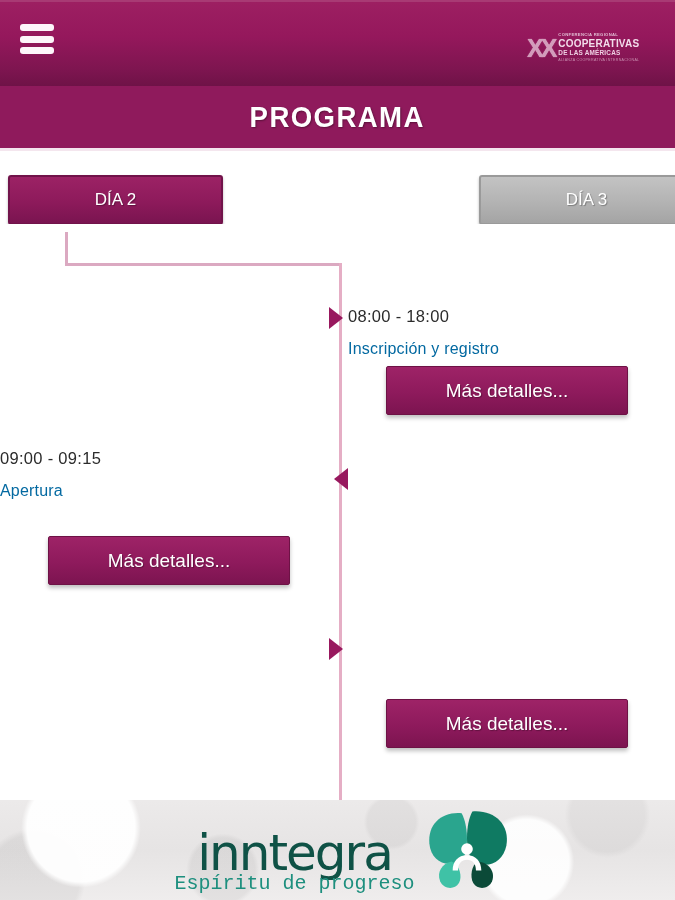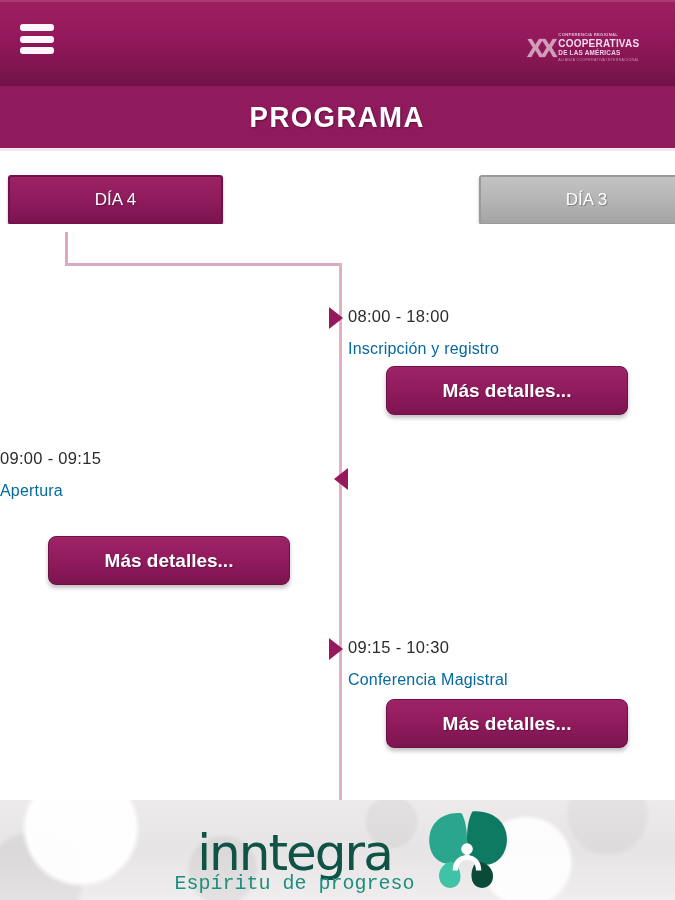--- a/index.html
+++ b/index.html
@@ -80,28 +80,27 @@
   .marker{position:absolute;width:0;height:0;}
   .marker.right{
     border-top:11px solid transparent;border-bottom:11px solid transparent;
     border-left:14px solid #98185e;
   }
   .marker.left{
     border-top:11px solid transparent;border-bottom:11px solid transparent;
     border-right:14px solid #98185e;
   }
   .btn{
-    position:absolute;height:47px;border-radius:8px;
+    position:absolute;height:47px;border-radius:2px;
     background:linear-gradient(180deg,#9e2367 0%,#8e1a5c 55%,#7c1450 100%);
     border:1px solid #6d1245;
     display:flex;align-items:center;justify-content:center;
     color:#ffffff;font-size:19px;cursor:pointer;
     box-shadow:0 3px 4px rgba(0,0,0,.25);
     text-shadow:1px 1px 1px rgba(0,0,0,.3);
-    font-weight:bold;
   }
   
   .ev1{left:348px;top:84px;}
   .m1{left:329px;top:83px;}
   .b1{left:386px;top:142px;width:240px;}
   
   .ev2{left:0px;top:226px;width:326px;text-align:left;}
   .m2{left:334px;top:244px;}
   .b2{left:48px;top:312px;width:240px;}
   
@@ -151,21 +150,21 @@
       <div class="l4">ALIANZA COOPERATIVA INTERNACIONAL</div>
     </div>
   </div>
 </div>
 
 <div class="titlebar">
   <div class="t">PROGRAMA</div>
 </div>
 
 <div class="tabs">
-  <div class="tab active">DÍA 4</div>
+  <div class="tab active">DÍA 2</div>
   <div class="tab idle t3">DÍA 3</div>
 </div>
 
 <div class="canvas">
   <div class="connector-v"></div>
   <div class="connector-h"></div>
   <div class="tl-line"></div>
 
   <div class="marker right m1"></div>
   <div class="ev ev1">
@@ -175,24 +174,20 @@
   <div class="btn b1">Más detalles...</div>
 
   <div class="marker left m2"></div>
   <div class="ev ev2">
     <div class="time">09:00 - 09:15</div>
     <div class="name">Apertura</div>
   </div>
   <div class="btn b2">Más detalles...</div>
 
   <div class="marker right m3"></div>
-  <div class="ev ev3">
-    <div class="time">09:15 - 10:30</div>
-    <div class="name">Conferencia Magistral</div>
-  </div>
   <div class="btn b3">Más detalles...</div>
 </div>
 
 <div class="footer">
   <div class="foot-inner">
     <div class="wordmark">
       <div class="w1">inntegra</div>
       <div class="w2">Espíritu de progreso</div>
     </div>
     <svg class="bfly" viewBox="0 0 100 96">

